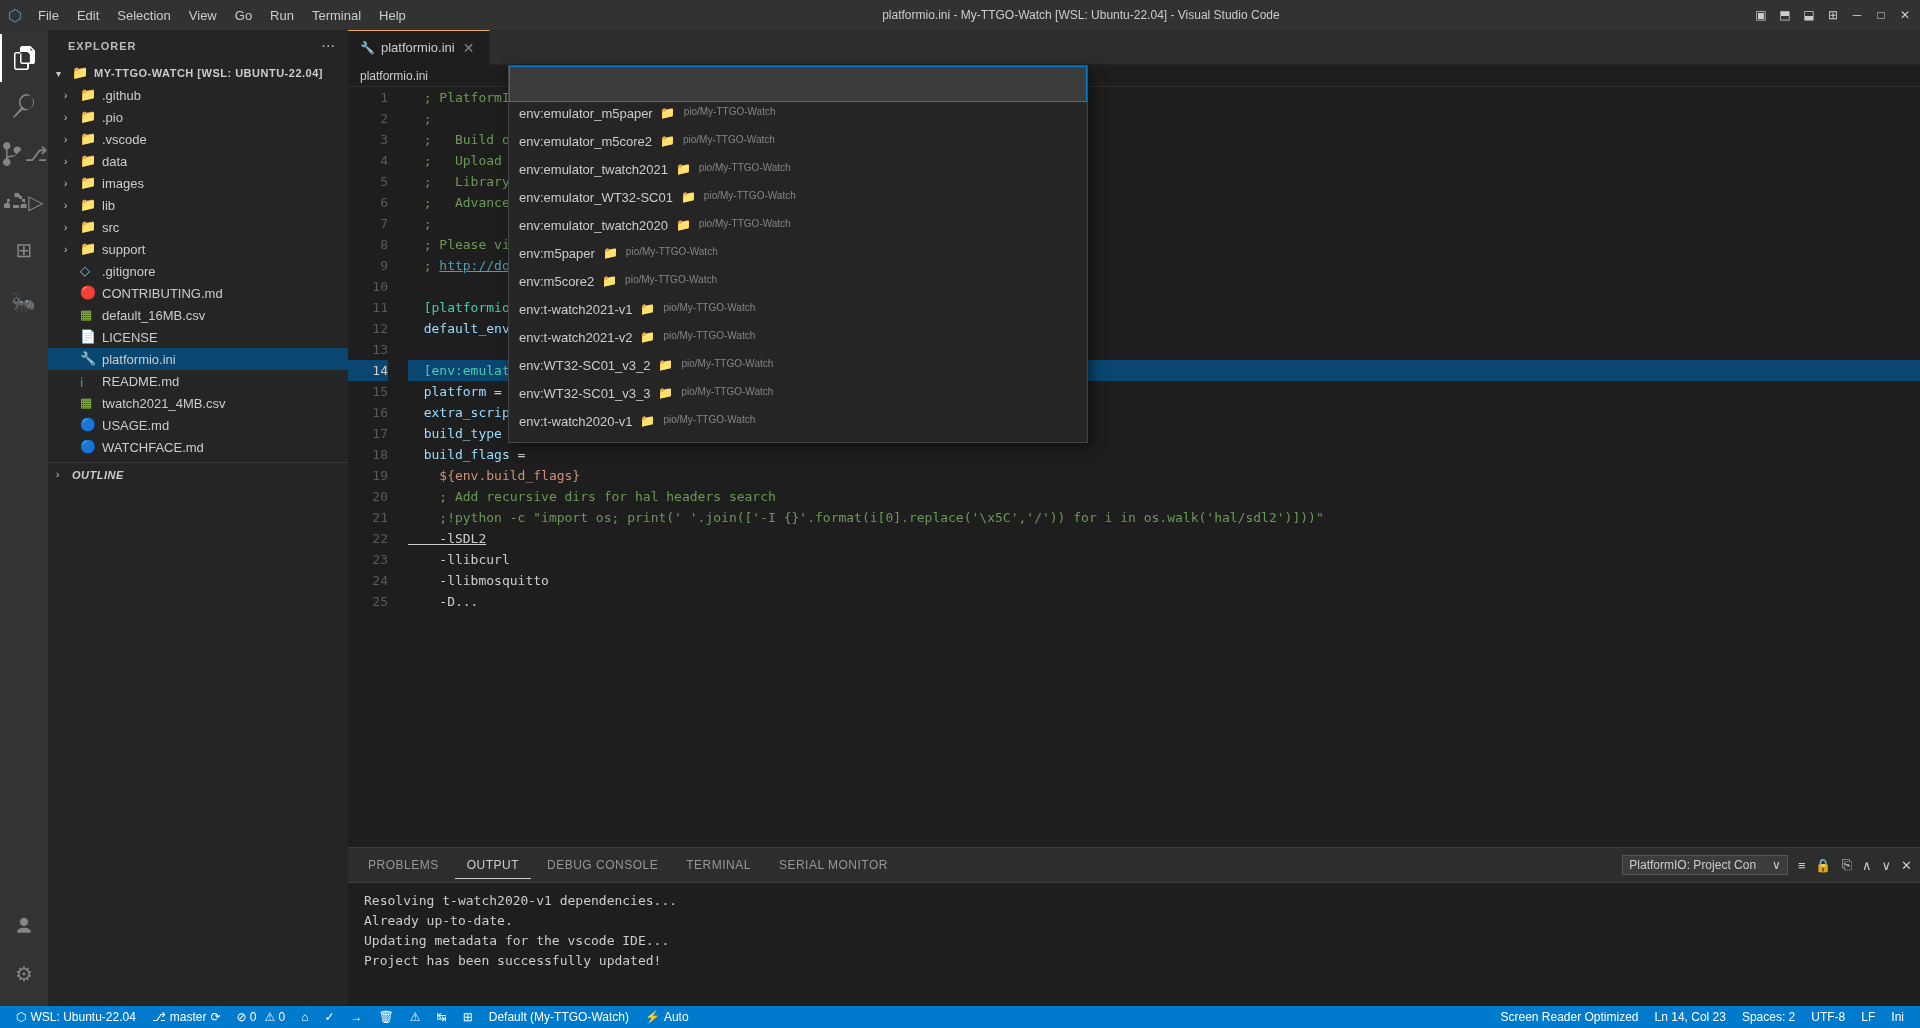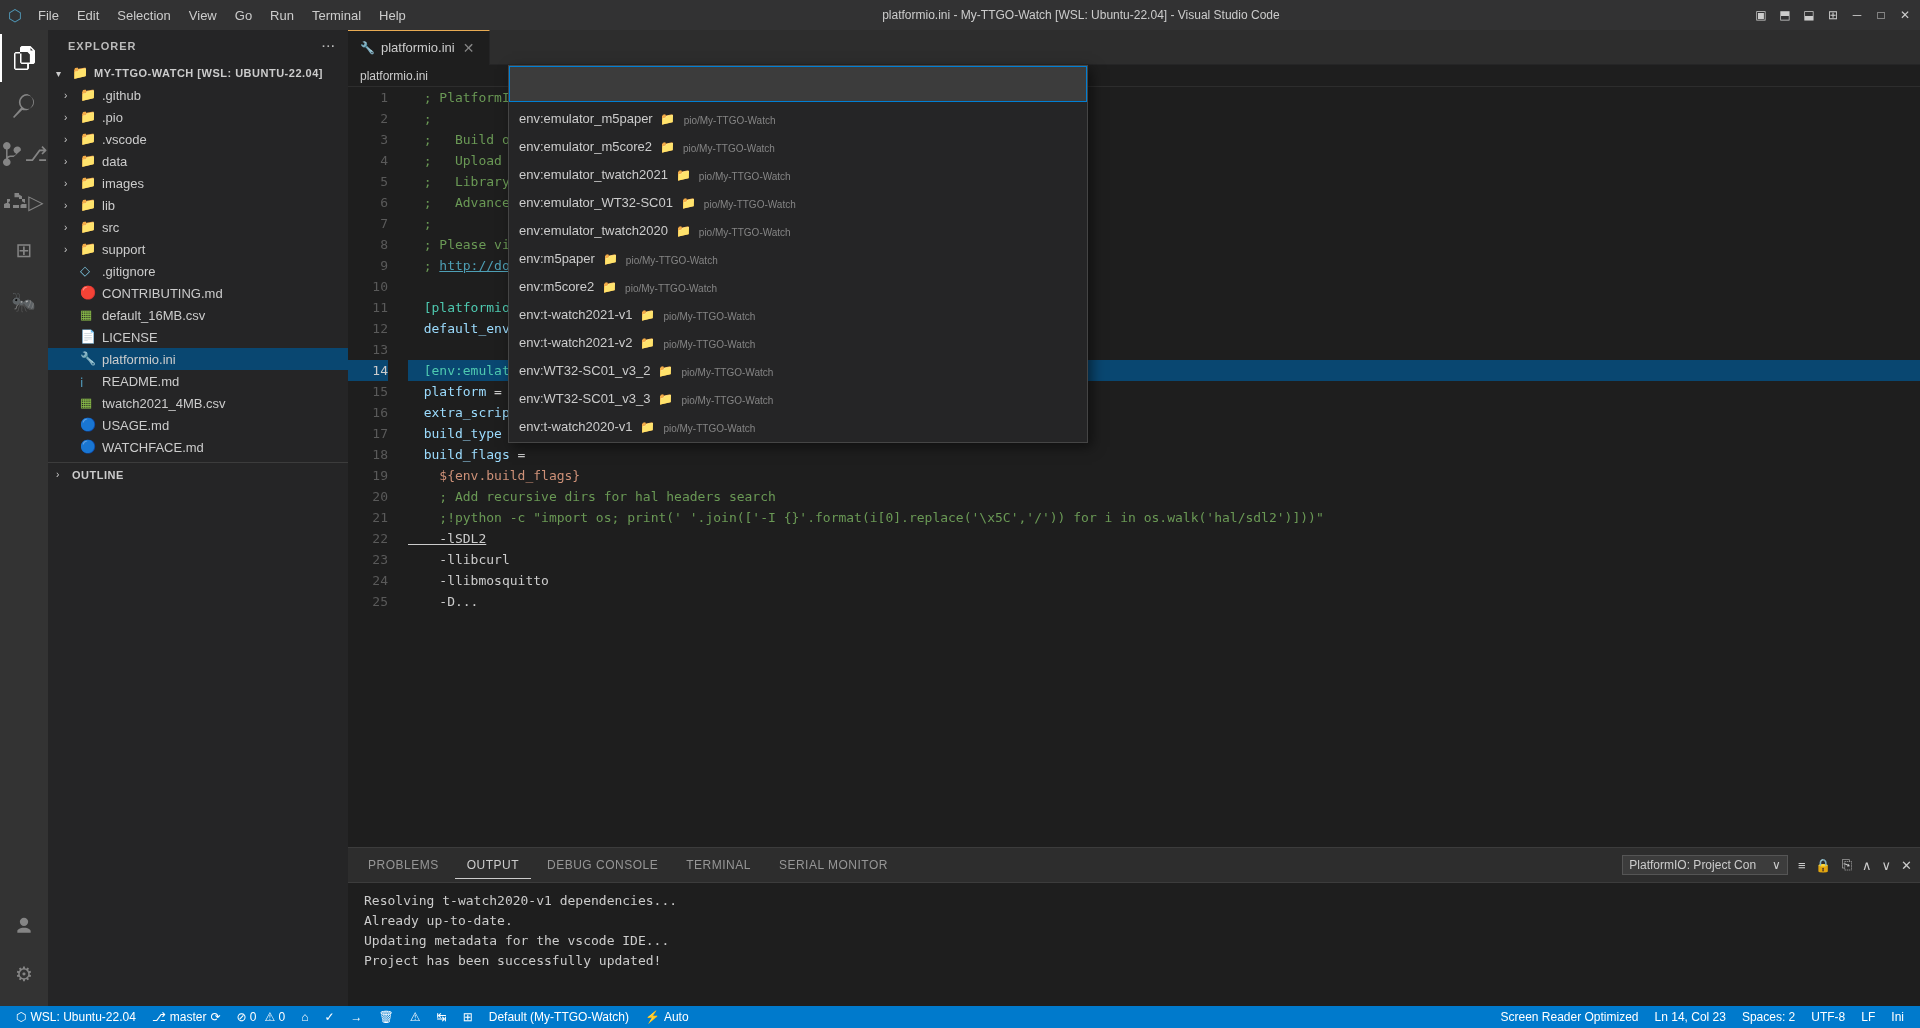--- a/index.html
+++ b/index.html
@@ -270,21 +270,21 @@
       font-size: 13px;
       outline: none;
       height: 36px;
     }
     .dropdown-list {
       max-height: 340px;
       overflow-y: auto;
     }
     .dropdown-item {
       display: flex;
-      align-items: flex-end;
+      align-items: flex-start;
       padding: 4px 10px;
       height: 28px;
       cursor: pointer;
       font-size: 13px;
       color: #cccccc;
       gap: 8px;
     }
     .dropdown-item-name {
       color: #cccccc;
       flex-shrink: 0;
@@ -581,21 +581,21 @@
       </div>
 
       <div class="tree-item indent-1">
         <span class="tree-arrow" style="opacity:0">›</span>
         <span class="tree-icon file-icon-blue">🔵</span>
         <span>WATCHFACE.md</span>
       </div>
 
       <div class="tree-item" style="margin-top: 4px; border-top: 1px solid #3c3c3c; padding-top: 4px;">
         <span class="tree-arrow">›</span>
-        <span style="font-size:11px;font-weight:700;text-transform:uppercase;letter-spacing:0.5px;">OUTLINE</span>
+        <span style="font-size:11px;font-weight:700;text-transform:uppercase;letter-spacing:0.5px;font-style:italic;">OUTLINE</span>
       </div>
     </div>
   </div>
 
   <div class="editor-area">
 
     <div class="tab-bar">
       <div class="tab active">
         <span class="tab-icon file-icon-orange">🔧</span>
         <span>platformio.ini</span>

